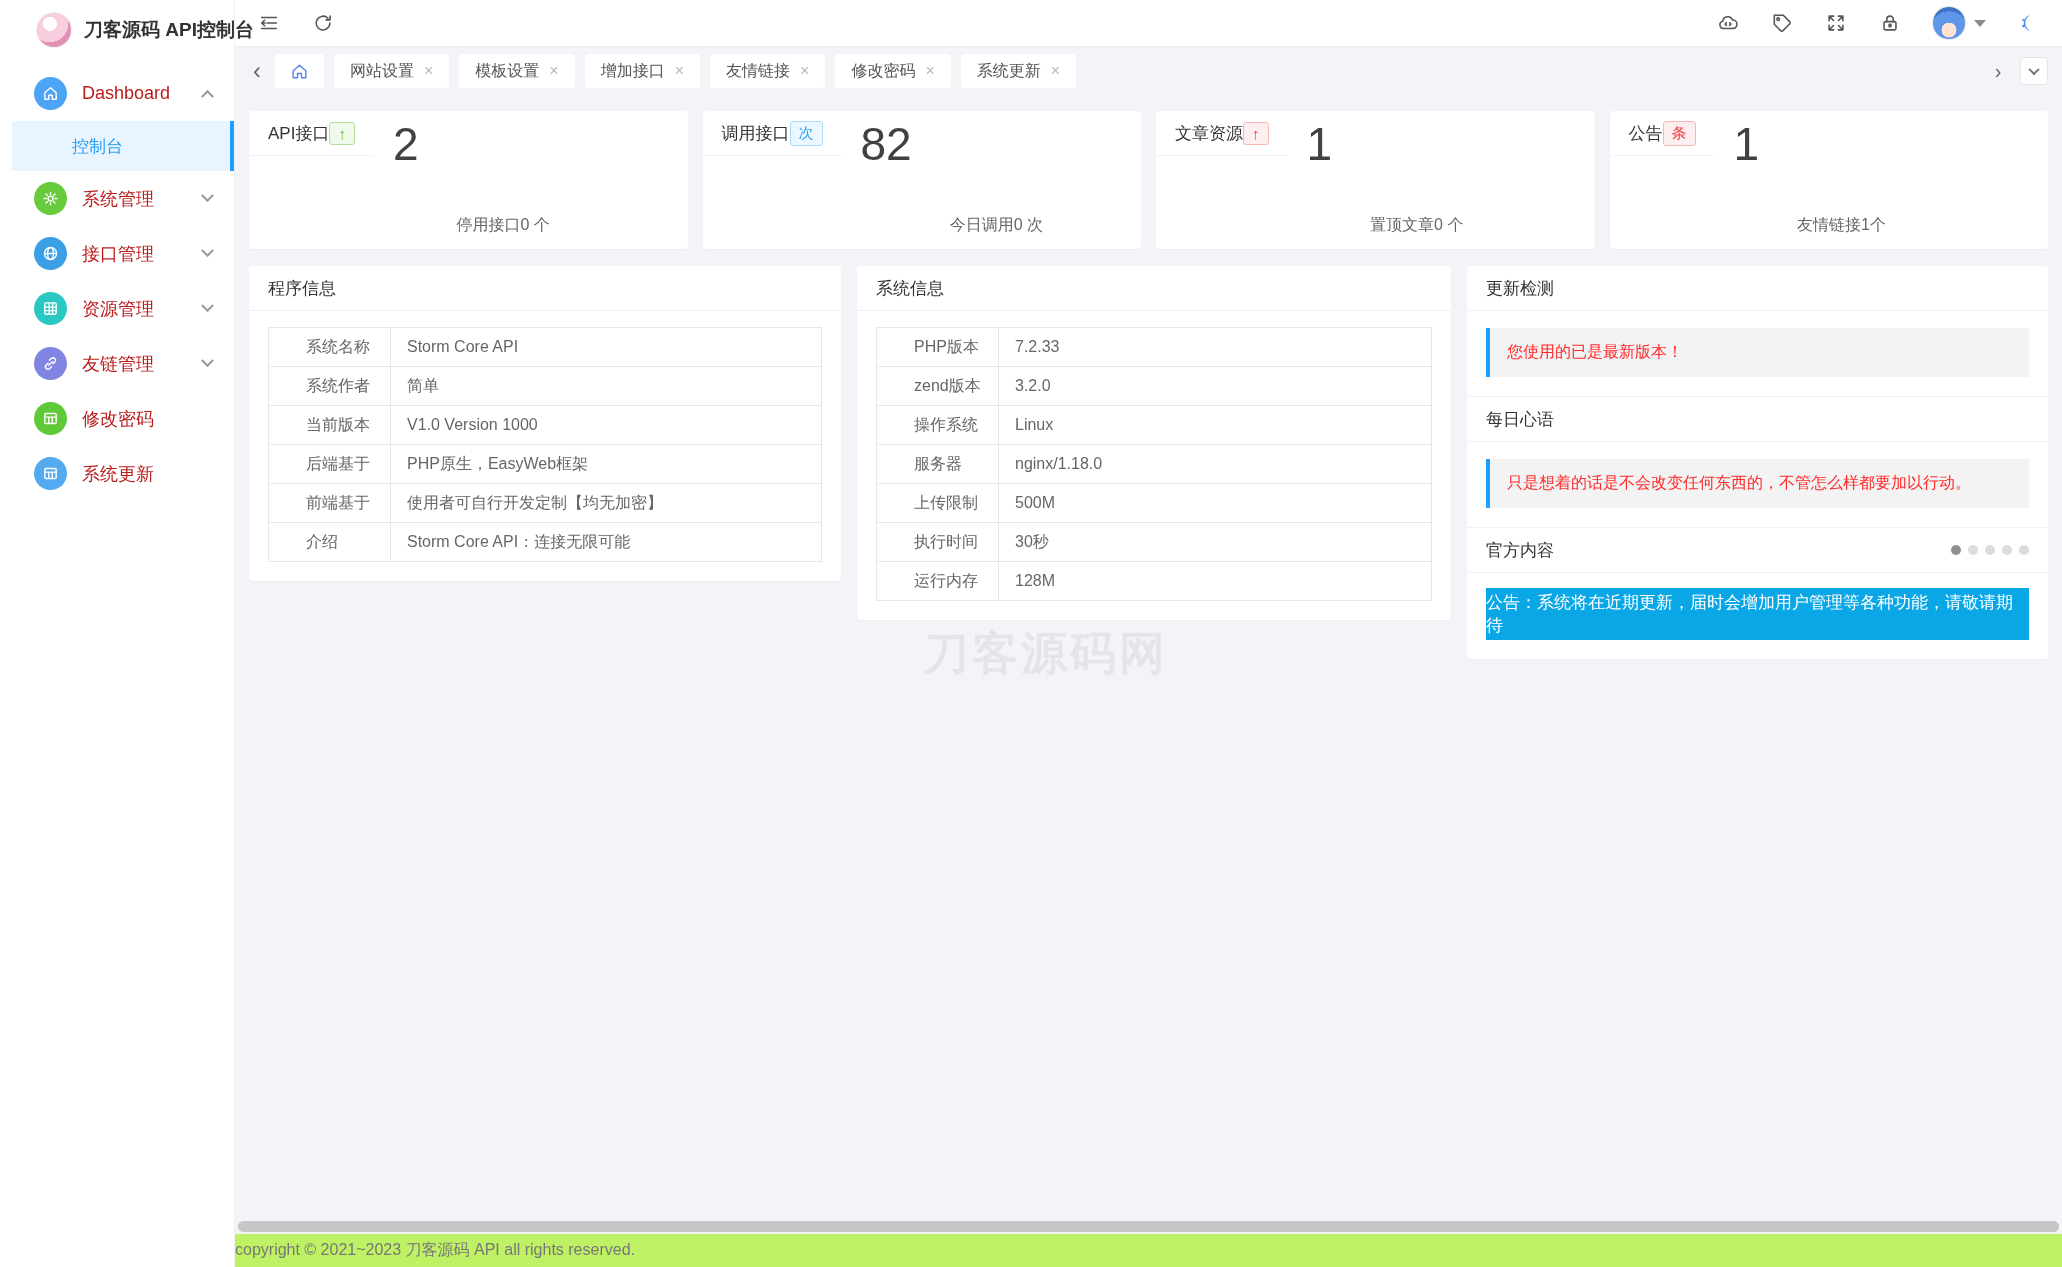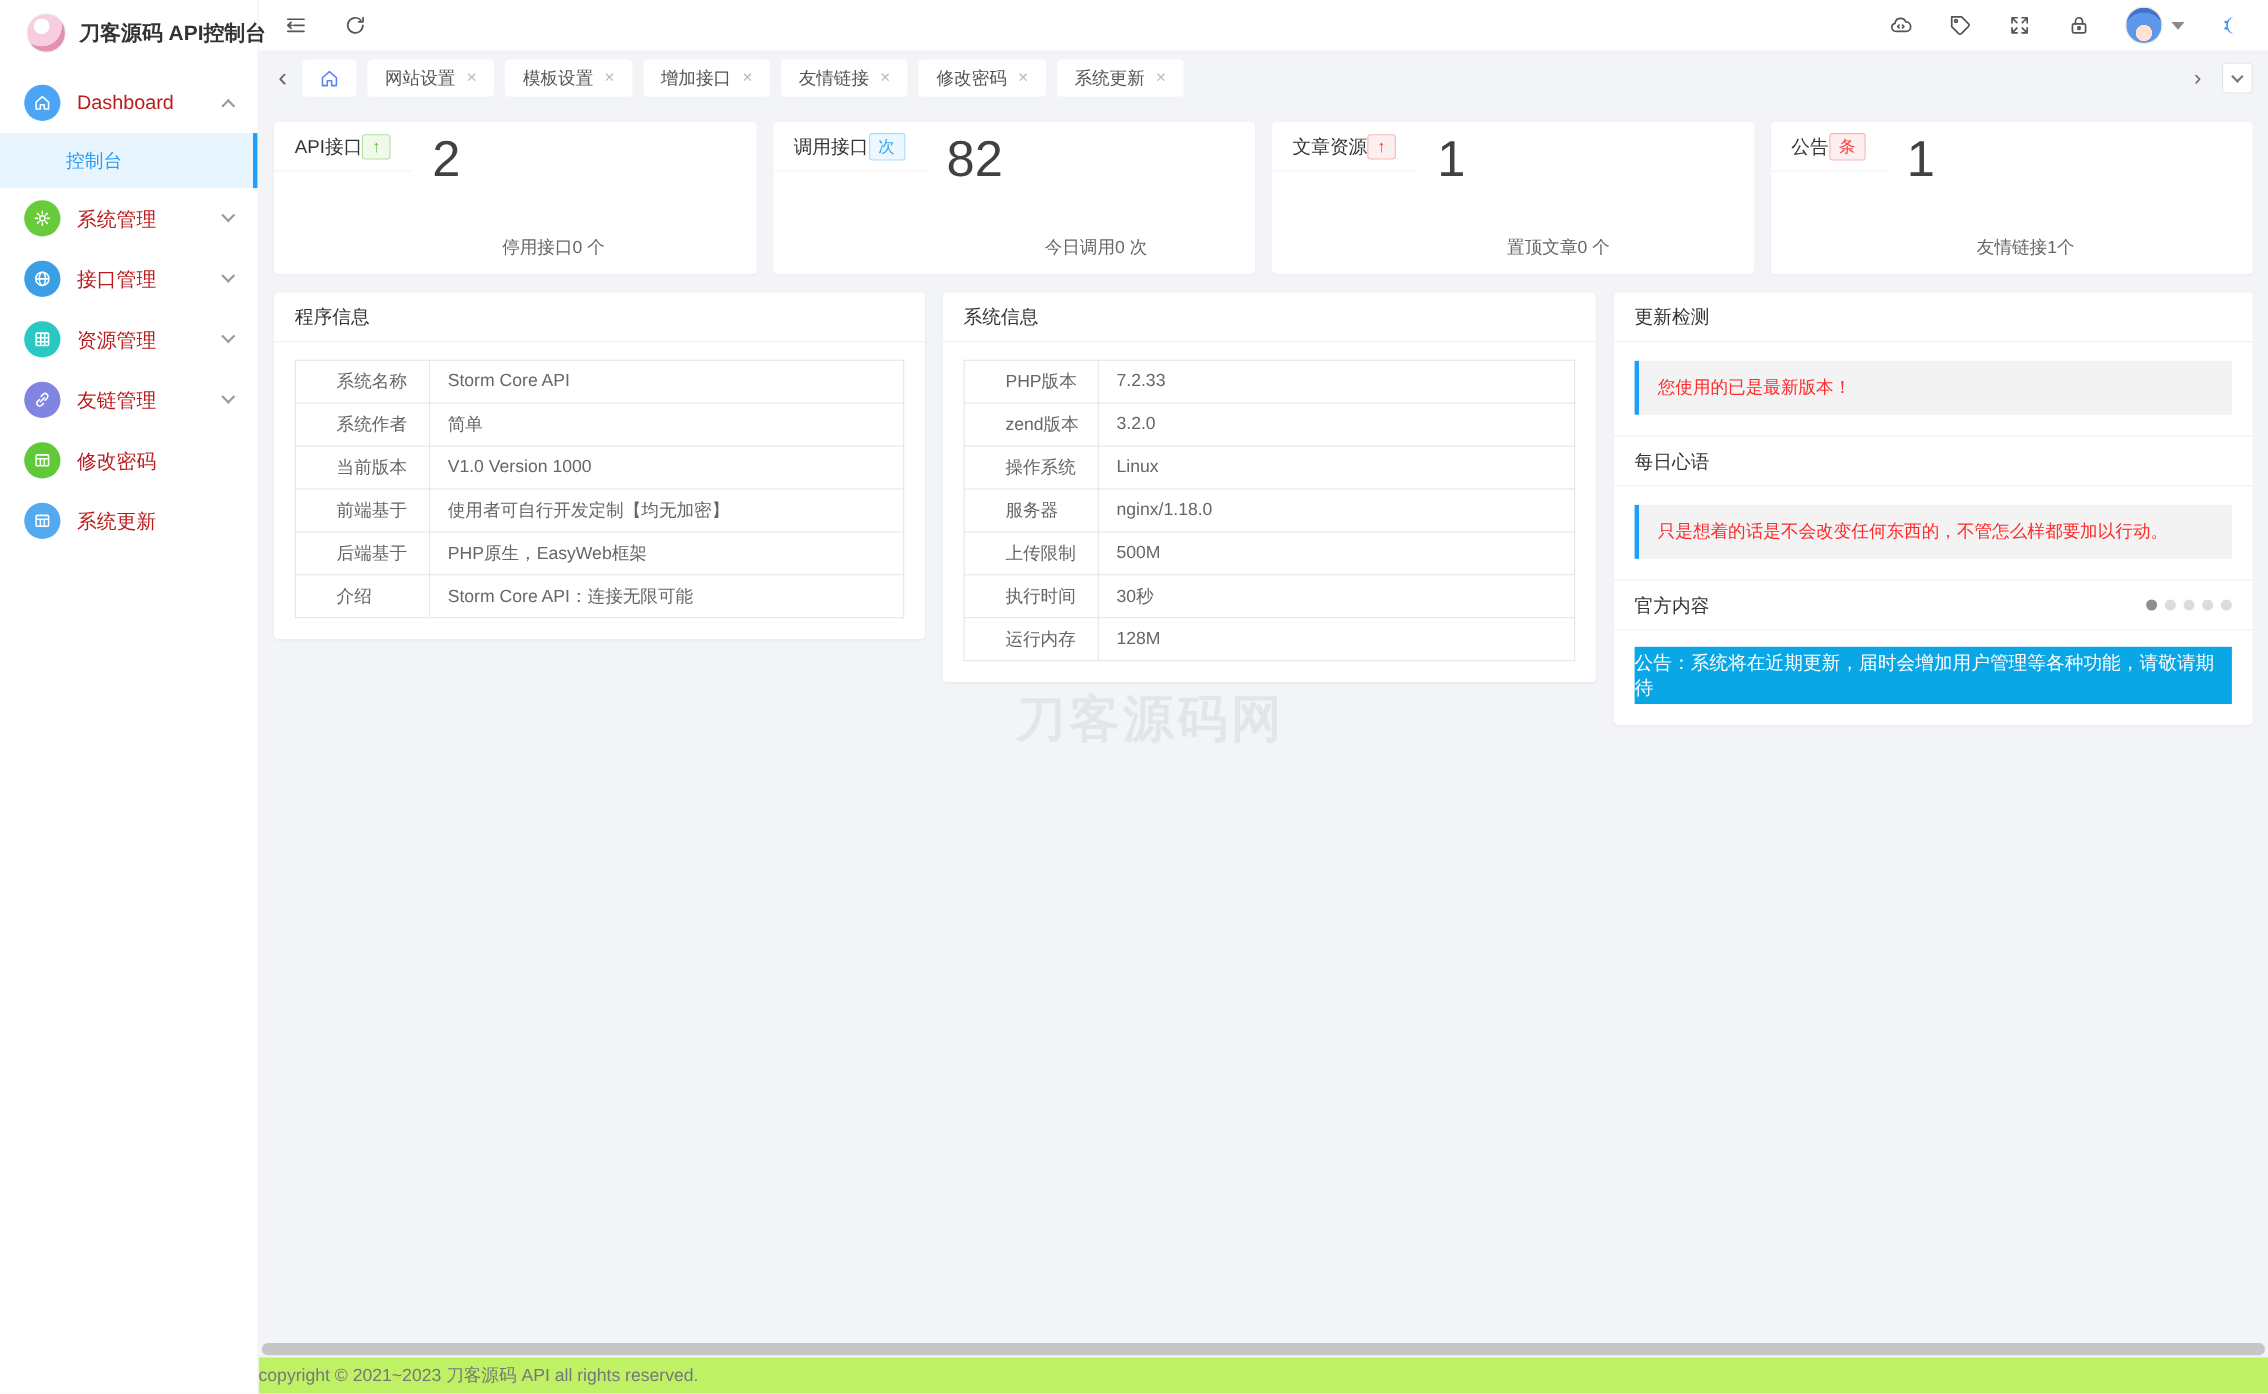--- a/index.html
+++ b/index.html
@@ -2,21 +2,21 @@
 <html><head>
 <meta charset="utf-8">
 <style>
   * { box-sizing: border-box; margin: 0; padding: 0; }
   html,body { width: 2062px; height: 1267px; overflow: hidden;
     font-family: "Liberation Sans", "DejaVu Sans", sans-serif; }
   .app { display: flex; width: 100%; height: 100%; background: #f3f4f7; }
 
   
   .sidebar { width: 235px; flex: 0 0 235px; background: #fff; height: 100%;
-    border-right: 1px solid #f0f0f0; z-index: 3; }
+    border-right: 1px solid #f0f0f0; z-index: 3; padding-left: 12px; }
   .logo { height: 60px; display: flex; align-items: center; padding: 0 24px; }
   .logo-avatar { width: 36px; height: 36px; border-radius: 50%; flex: 0 0 36px;
     background: radial-gradient(circle at 38% 32%, #ffffff 0 22%, #f8cddd 23% 58%, #e291b6 59% 100%);
     border: 1px solid #eee; }
   .logo-title { margin-left: 12px; font-size: 19px; color: #333; font-weight: bold; white-space: nowrap; }
   .menu { padding-top: 6px; }
   .menu-item { height: 55px; display: flex; align-items: center; padding: 0 22px; cursor: pointer; }
   .mi-circle { width: 33px; height: 33px; border-radius: 50%; display: flex;
     align-items: center; justify-content: center; flex: 0 0 33px; }
   .mi-circle svg { width: 17px; height: 17px; }
@@ -369,26 +369,26 @@
               </tr>
               <tr>
                 <td class="t-label">系统作者</td>
                 <td class="t-value">简单</td>
               </tr>
               <tr>
                 <td class="t-label">当前版本</td>
                 <td class="t-value">V1.0 Version 1000</td>
               </tr>
               <tr>
+                <td class="t-label">后端基于</td>
+                <td class="t-value">PHP原生，EasyWeb框架</td>
+              </tr>
+              <tr>
                 <td class="t-label">前端基于</td>
                 <td class="t-value">使用者可自行开发定制【均无加密】</td>
-              </tr>
-              <tr>
-                <td class="t-label">后端基于</td>
-                <td class="t-value">PHP原生，EasyWeb框架</td>
               </tr>
               <tr>
                 <td class="t-label">介绍</td>
                 <td class="t-value">Storm Core API：连接无限可能</td>
               </tr>
             </tbody>
               </table>
           </div>
         </section>
 

